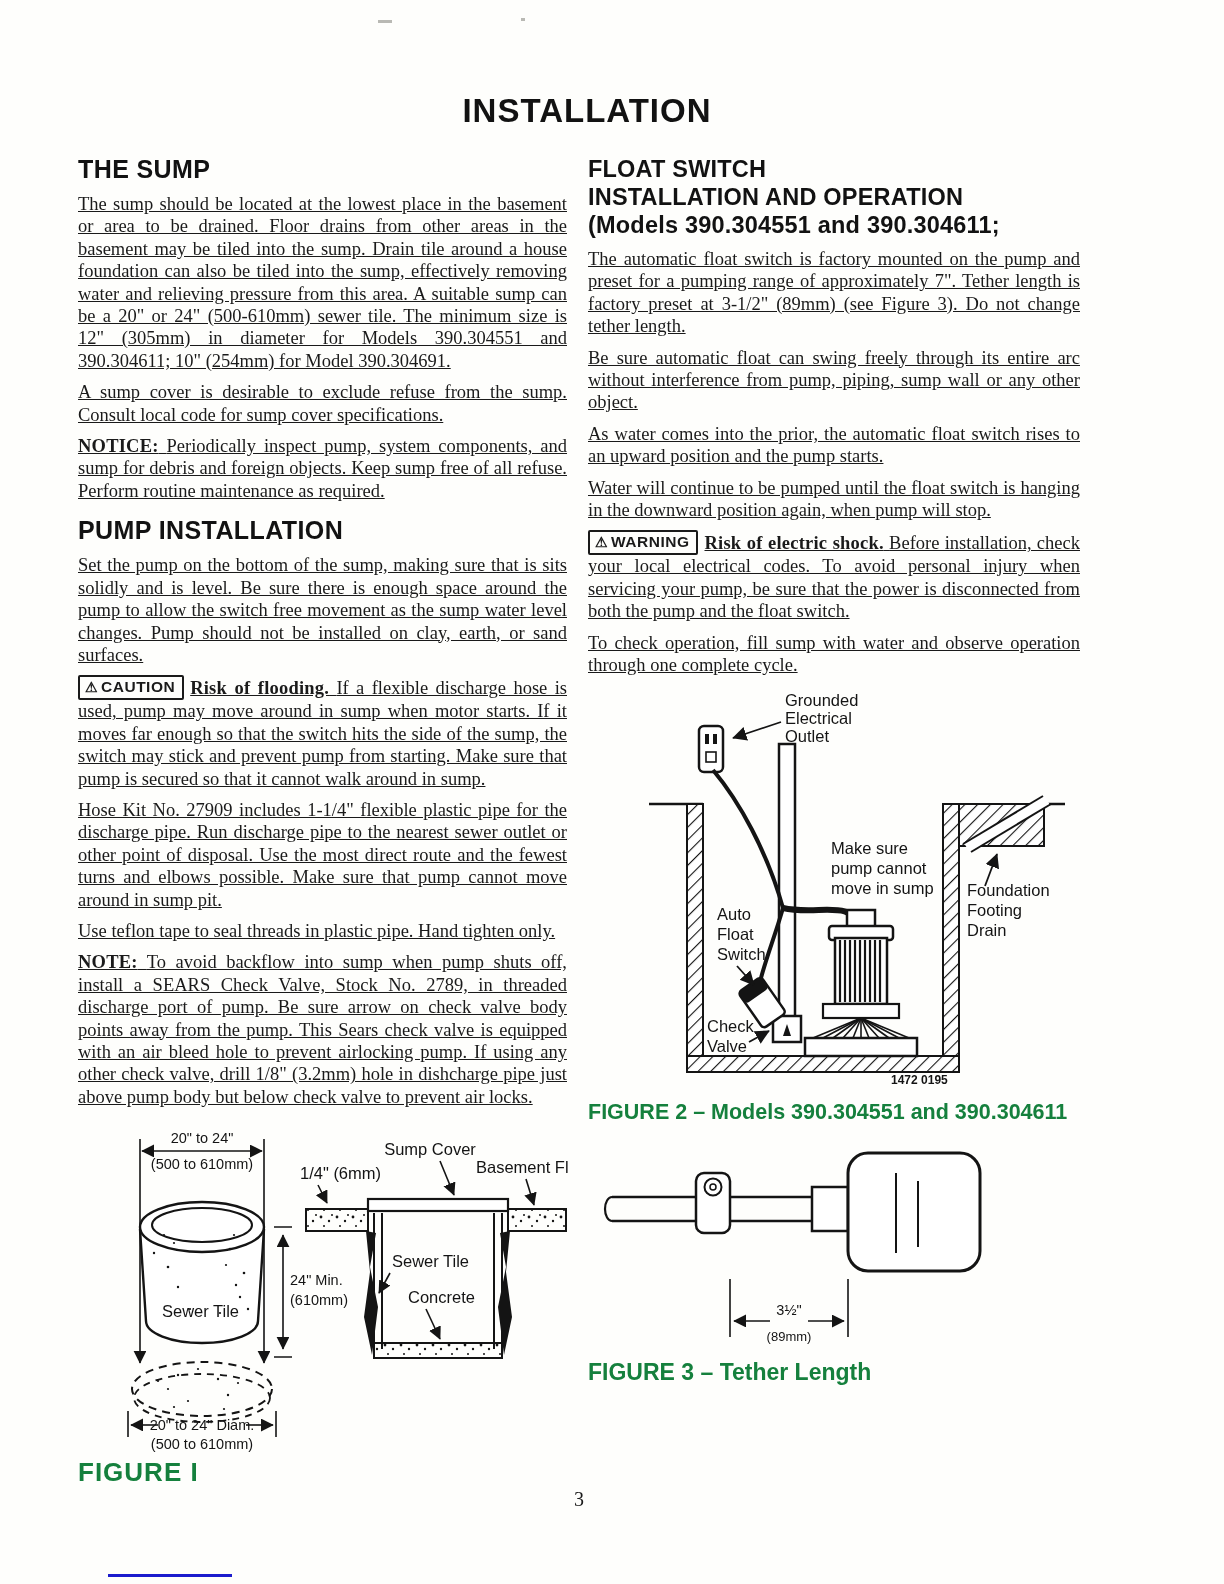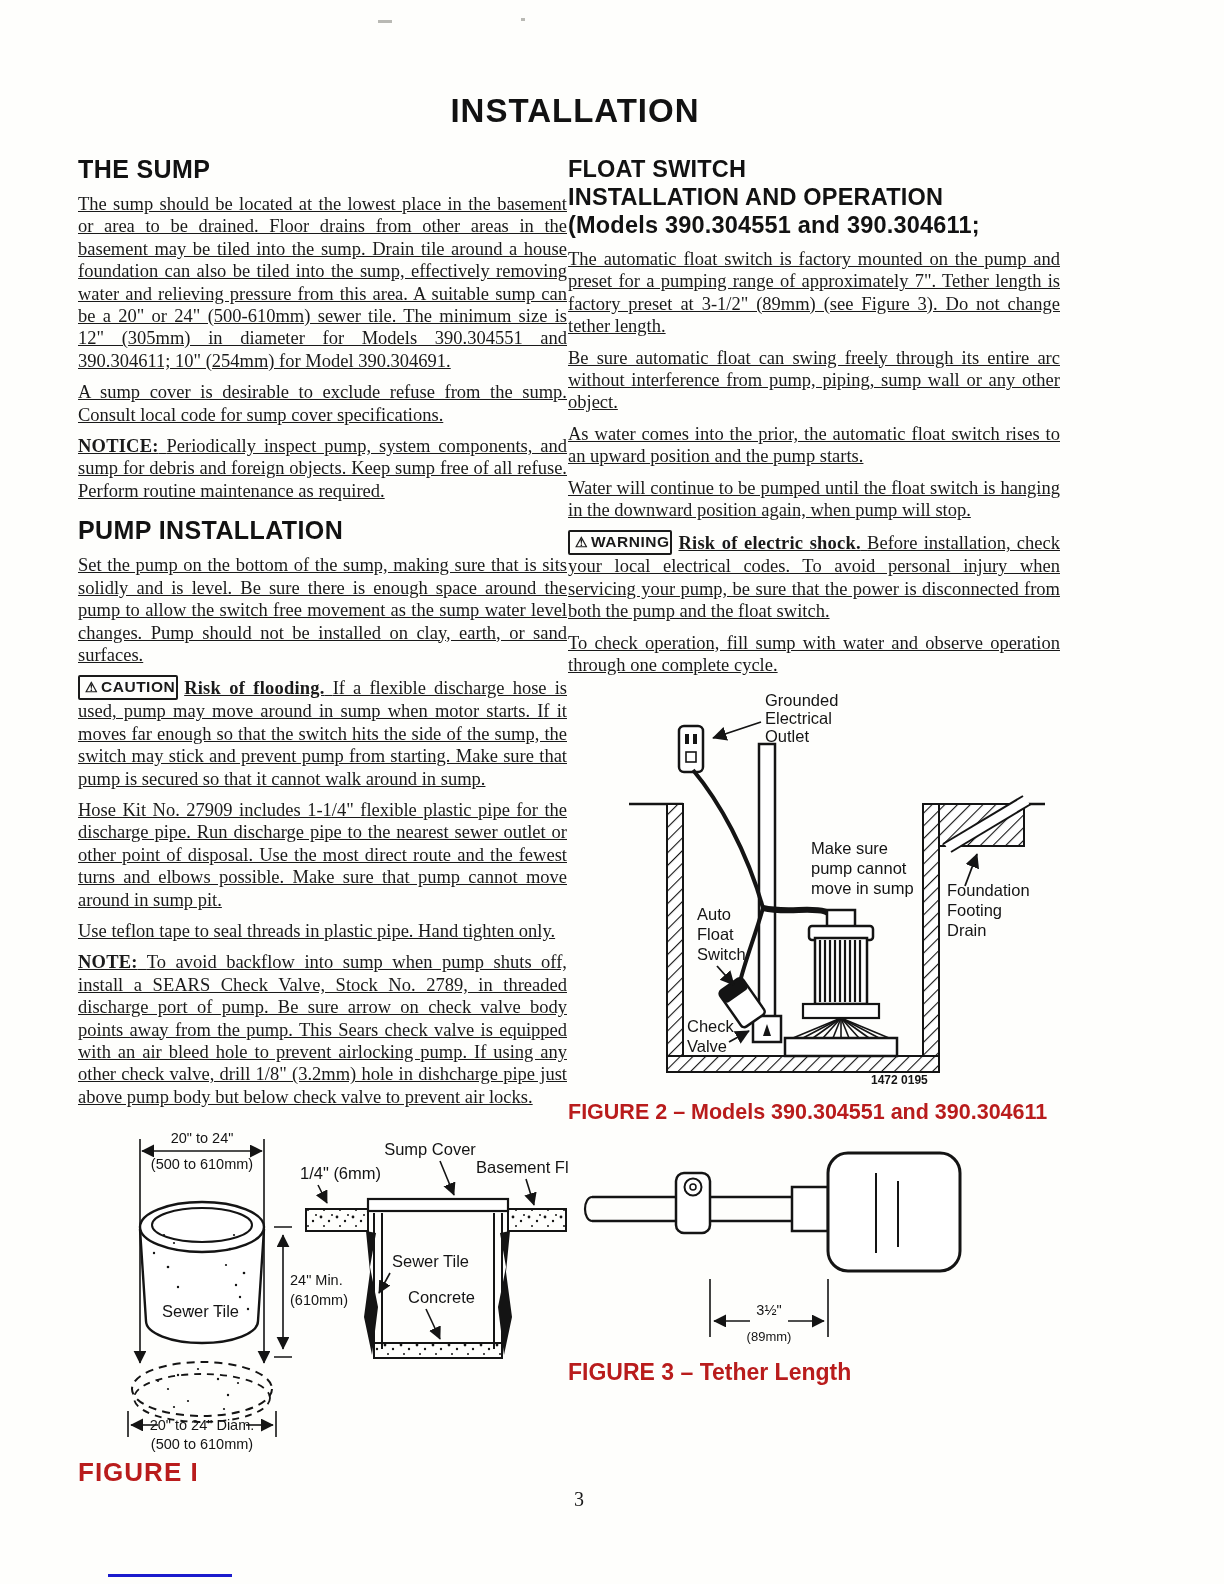--- a/index.html
+++ b/index.html
@@ -2,50 +2,50 @@
 <html><head>
 <meta charset="utf-8">
 <style>
   html,body{margin:0;padding:0;background:#e8e8e4;}
   .page{
     position:relative;width:1224px;height:1584px;margin:0 auto;
     background:#fefefc;color:#1a1a1a;overflow:hidden;
     font-family:"Liberation Serif", serif;
   }
   .page-title{
-    position:absolute;top:92px;left:0;width:1150px;margin:0;text-align:center;
+    position:absolute;top:92px;left:12px;width:1150px;margin:0;text-align:center;
     font-family:"Liberation Sans", sans-serif;font-weight:bold;font-size:33px;letter-spacing:1px;color:#121212;
   }
   .col{position:absolute;top:155px;}
   .col-left{left:78px;width:489px;}
-  .col-right{left:568px;width:492px;}
+  .col-right{left:588px;width:492px;}
   .sec-head{
     font-family:"Liberation Sans", sans-serif;font-weight:bold;font-size:25px;letter-spacing:.4px;
     margin:0 0 9px 0;color:#121212;
   }
   .sec-head.mt{margin-top:14px;}
   .rc-head{margin:0 0 9px 0;color:#121212;font-family:"Liberation Sans", sans-serif;}
   .rc-head div{font-weight:bold;font-size:23.5px;line-height:28px;letter-spacing:.2px;}
   p.body{
     margin:0 0 9px 0;font-size:18.5px;line-height:22.4px;text-align:justify;text-decoration:underline;
   }
   p.body b{letter-spacing:.2px;}
   .badge{
-    display:inline-block;border:2px solid #1a1a1a;border-radius:2px;padding:0 1px 1px 5px;
+    display:inline-block;border:2px solid #1a1a1a;border-radius:2px;padding:0 7px 1px 5px;
     font-family:"Liberation Sans", sans-serif;font-weight:bold;font-size:15.5px;line-height:20px;
     letter-spacing:.5px;vertical-align:2px;margin-right:6px;white-space:nowrap;
   }
   .badge .tri{font-size:14px;margin-right:3px;}
   .fig{display:block;}
   .fig text{font-family:"Liberation Sans", sans-serif;fill:#141414;}
   .fig .lbl{font-size:16.5px;}
   .fig .dim{font-size:14.5px;}
   .fig .tiny{font-size:12px;font-weight:bold;}
   .cap{
-    font-family:"Liberation Sans", sans-serif;font-weight:bold;color:#b91c1c;margin:0;
+    font-family:"Liberation Sans", sans-serif;font-weight:bold;color:#15803d;margin:0;
   }
   .cap-f1{font-size:26px;letter-spacing:1px;margin-top:3px;}
   .cap-f2{font-size:21.5px;margin-top:14px;margin-bottom:8px;}
   .cap-f3{font-size:23px;margin-top:8px;margin-bottom:6px;}
   .rundry{font-size:26px;margin:4px 0 10px 0;}
   .page-num{position:absolute;top:1488px;left:574px;font-size:20px;}
   .blue-line{position:absolute;top:1574px;left:108px;width:124px;height:3px;background:#1c1ccd;}
   .artifact{position:absolute;background:#b9b9b4;}
 </style>
 </head>

